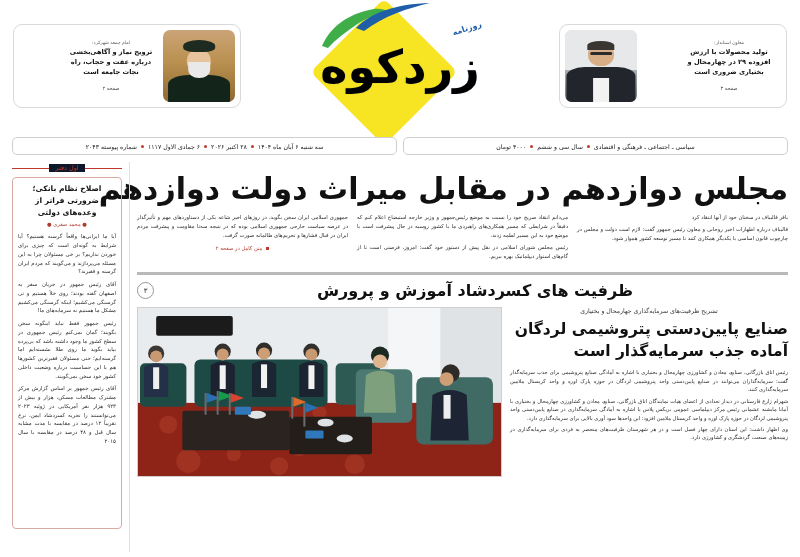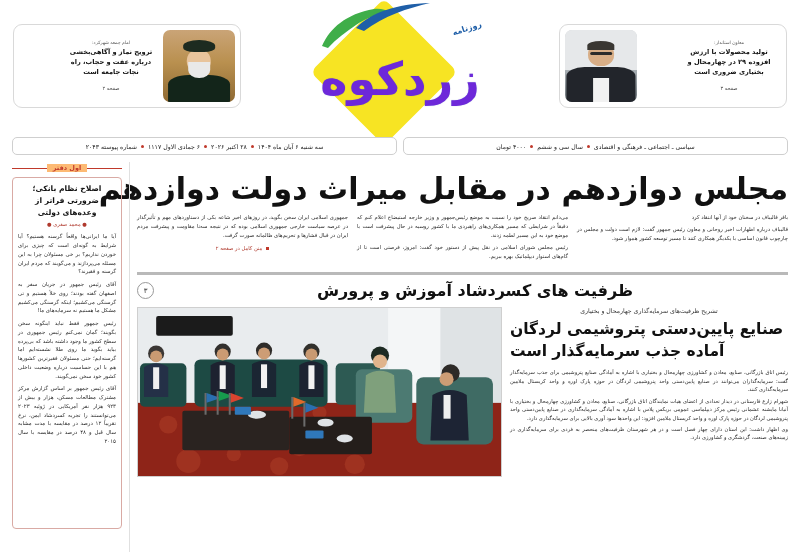--- a/index.html
+++ b/index.html
@@ -24,24 +24,24 @@
     position:absolute;left:32px;top:18px;width:104px;height:104px;
     background:#f7e423;
     transform:rotate(45deg);
     border-radius:7px;
   }
   .logo-brush{
     position:absolute;left:20px;top:6px;width:92px;height:40px;
     overflow:visible;
   }
   .logo-text{
-    position:absolute;left:0;top:12px;width:200px;height:130px;
+    position:absolute;left:0;top:0;width:200px;height:130px;
     display:flex;align-items:center;justify-content:center;
     font-family:"DejaVu Sans","Liberation Sans",sans-serif;
-    font-size:46px;font-weight:bold;color:#6d28d9;
+    font-size:46px;font-weight:bold;color:#000000;
     letter-spacing:-1px;
     z-index:3;
     text-shadow:0 0 1px rgba(31,95,168,.4);
     padding-bottom:6px;
   }
   .logo-sub{
     position:absolute;right:18px;top:22px;z-index:4;
     font-size:8px;color:#1f5fa8;font-weight:bold;
     transform:rotate(-18deg);
   }
@@ -112,22 +112,22 @@
   .body{position:relative;display:flex;margin:7px 12px 0 12px;gap:7px;height:390px;}
 
   
   .lcol{width:110px;flex:0 0 110px;position:relative;}
   .lcol-head{
     position:relative;height:12px;margin-bottom:3px;
     display:flex;align-items:center;justify-content:center;
   }
   .lcol-head .rule{position:absolute;left:0;right:0;top:50%;height:1px;background:#c0392b;}
   .lcol-head .lbl{
-    position:relative;background:#fdba74;padding:0 6px;
-    font-size:6.5px;font-weight:bold;color:#c0392b;
+    position:relative;background:#0f172a;padding:0 6px;
+    font-size:6.5px;font-weight:normal;color:#c0392b;
   }
   .lcol-box{
     border:1px solid #d9aaa4;border-radius:4px;
     padding:5px 5px 4px 5px;height:352px;box-sizing:border-box;overflow:hidden;
   }
   .lcol-title{
     font-size:7.6px;font-weight:bold;line-height:1.55;text-align:center;color:#111;
   }
   .lcol-by{font-size:5.2px;color:#b03a2e;text-align:center;margin:3px 0 5px;}
   .lcol-body{font-size:5.4px;line-height:1.62;text-align:justify;color:#2b2b2b;}
@@ -163,21 +163,21 @@
     display:flex;align-items:center;justify-content:center;
     font-size:7px;color:#333;flex:0 0 15px;
   }
 
   .lower{display:flex;gap:8px;flex:1;min-height:0;}
   .lower-left{flex:1;min-width:0;}
   .lower-right{width:278px;flex:0 0 278px;}
 
   .kicker2{font-size:6.2px;color:#333;text-align:center;margin-bottom:4px;}
   .h2{
-    font-size:15.5px;font-weight:bold;line-height:1.42;text-align:left;color:#111;
+    font-size:15.5px;font-weight:bold;line-height:1.42;text-align:right;color:#111;
     margin-bottom:6px;letter-spacing:-.3px;
   }
   .lower-body{font-size:5.2px;line-height:1.62;text-align:justify;color:#2b2b2b;}
   .lower-body p{margin:0 0 3px 0;}
 
   .photo{
     width:100%;height:170px;border:1px solid #cfcfcf;box-sizing:border-box;
     position:relative;overflow:hidden;background:#dfe3e4;
   }
 </style>

